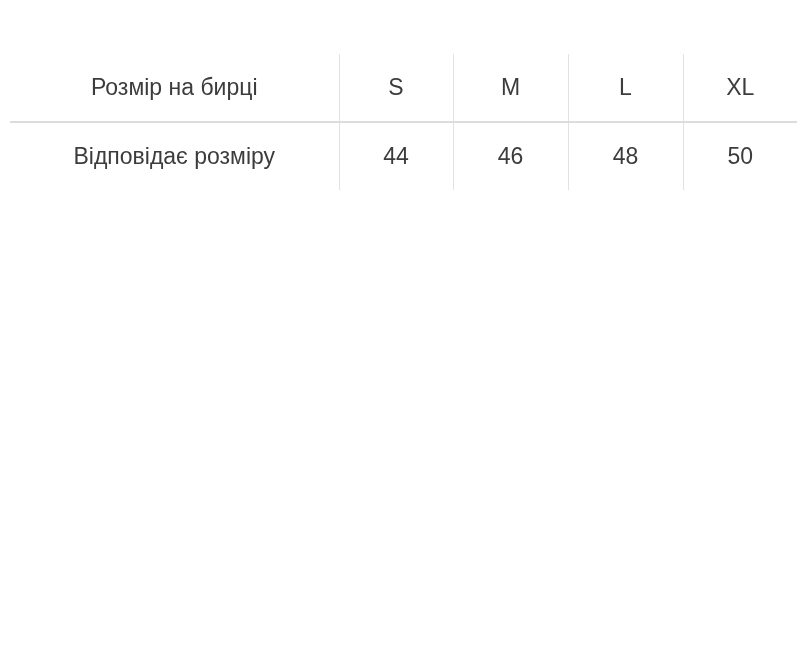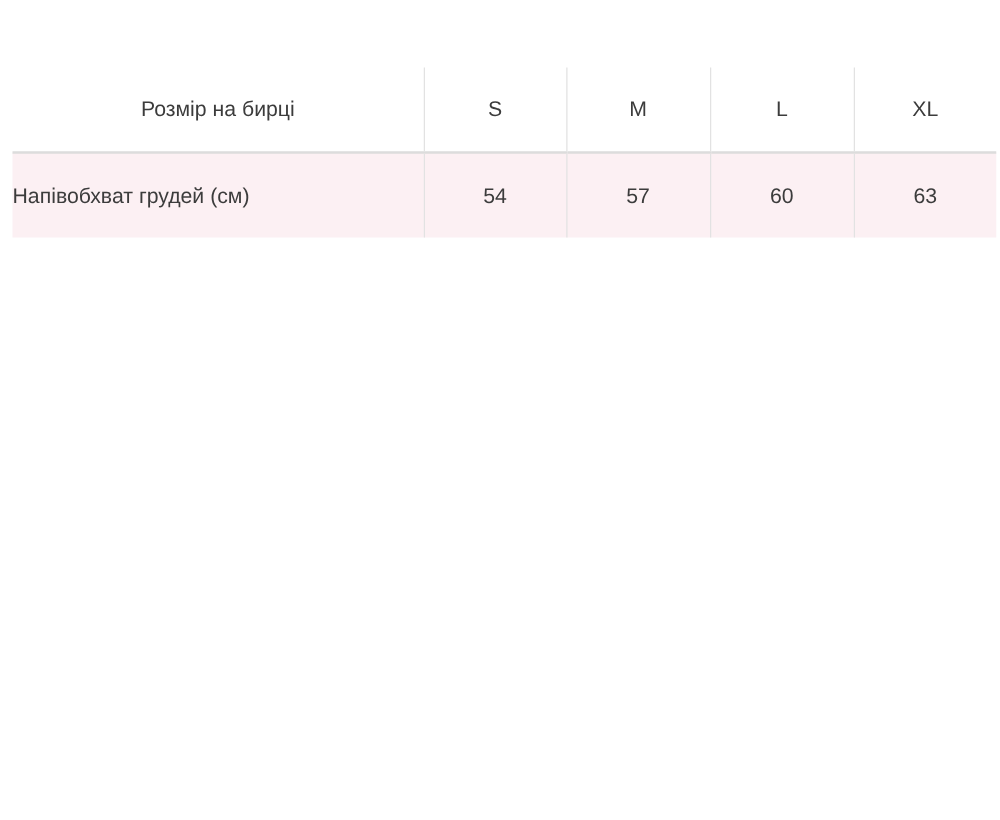--- a/index.html
+++ b/index.html
@@ -17,21 +17,21 @@
     border-collapse: collapse;
     table-layout: fixed;
     width: 787px;
     margin: 54px 0 0 10px;
   }
   .size-table tr {
     height: 68px;
   }
   .size-table th,
   .size-table td {
-    font-size: 17px;
+    font-size: 23px;
     color: var(--text-regular, #3c3c3c);
     font-weight: normal;
     vertical-align: middle;
     padding: 0;
   }
   
   .size-table th + th,
   .size-table td + td {
     border-left: 1px solid var(--grid-line, #e2e2e2);
   }
@@ -68,21 +68,21 @@
   <thead>
     <tr>
       <th class="strong center">Розмір на бирці</th>
       <th class="strong center">S</th>
       <th class="strong center">M</th>
       <th class="strong center">L</th>
       <th class="strong center">XL</th>
     </tr>
   </thead>
   <tbody>
-    <tr class="stripe">
-      <td class="label-left">Напівобхват грудей (см)</td>
-      <td class="center">54</td>
-      <td class="center">57</td>
-      <td class="center">60</td>
-      <td class="center">63</td>
+    <tr>
+      <td class="strong center">Відповідає розміру</td>
+      <td class="strong center">44</td>
+      <td class="strong center">46</td>
+      <td class="strong center">48</td>
+      <td class="strong center">50</td>
     </tr>
   </tbody>
 </table>
 
 </body></html>

